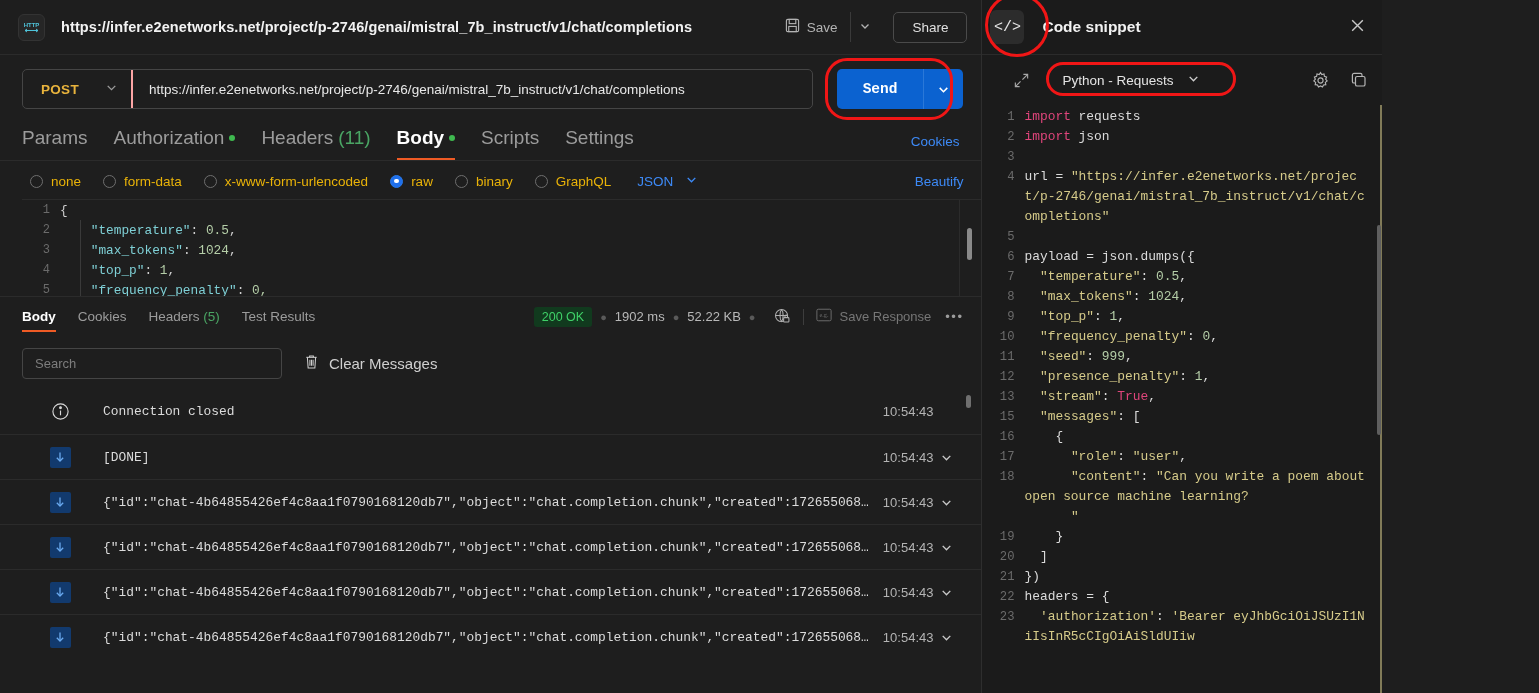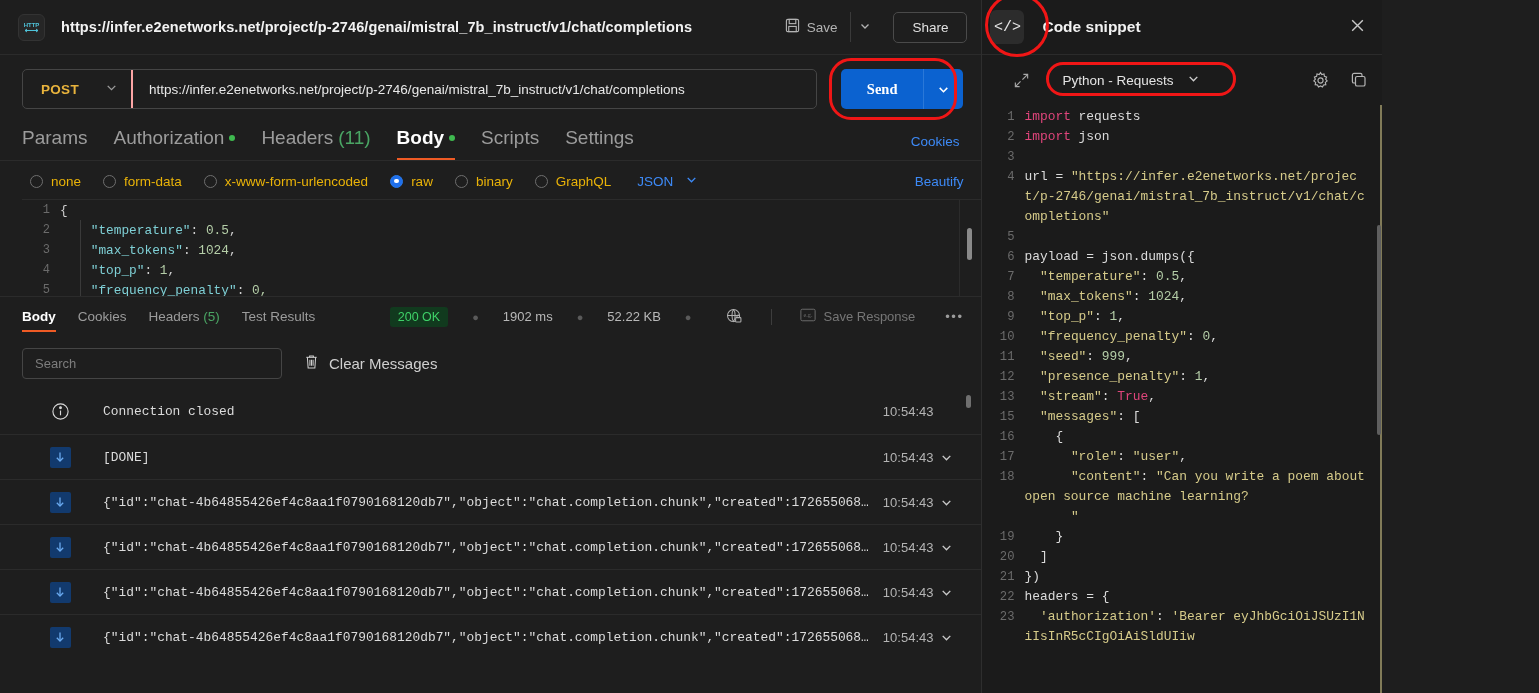--- a/index.html
+++ b/index.html
@@ -81,21 +81,21 @@
     font-family: "Liberation Sans", sans-serif;
   }
   .send-wrap {
     margin-left: 24px; display: flex; align-items: center; position: relative;
   }
   .send-btn {
     background: #0b62d0; color: #fff; border: none;
     font-size: 14.5px; font-weight: bold;
     padding: 0 26px; height: 40px;
     border-radius: 5px 0 0 5px; cursor: pointer;
-    font-family: Liberation Serif, serif;
+    font-family: Liberation Mono, monospace;
   }
   .send-caret {
     background: #0b62d0; height: 40px; width: 40px;
     border-radius: 0 5px 5px 0; cursor: pointer;
     display: flex; align-items: center; justify-content: center;
     border-left: 1px solid #2a78d8;
   }
   .hl-ring {
     position: absolute; pointer-events: none;
     border: 3px solid #f01616; border-radius: 999px;
@@ -186,21 +186,21 @@
     font-size: 13.5px; color: #9c9c9c; cursor: pointer;
     padding: 11px 11px 11px 11px; position: relative;
   }
   .resp-tab:first-child { padding-left: 0; }
   .resp-tab.active { color: #fff; font-weight: bold; }
   .resp-tab.active::after {
     content: ""; position: absolute; left: 0; right: 11px; bottom: 3px;
     height: 2px; background: #ef5b25;
   }
   .resp-tab .count { color: #4aa564; }
-  .resp-meta { margin-left: auto; display: flex; align-items: center; gap: 16px; }
+  .resp-meta { margin-left: auto; display: flex; align-items: center; gap: 0; }
   .badge-200 {
     background: #113a1e; color: #3fd168; font-size: 12.5px;
     padding: 3px 8px; border-radius: 3px; font-weight: normal;
   }
   .meta-sep { color: #5a5a5a; margin: 0 8px; font-size: 11px; }
   .meta-txt { color: #b8b8b8; font-size: 13px; }
   .meta-icon { margin-left: 10px; color: #b0b0b0; display:flex; align-items:center; }
   .vbar { width: 1px; height: 16px; background: #3d3d3d; margin: 0 12px; }
   .save-resp { display: flex; align-items: center; gap: 8px; color: #767676; font-size: 13px; cursor: pointer; }
   .dots { margin-left: 14px; color: #9c9c9c; letter-spacing: 1.5px; font-size: 13px; cursor: pointer; }

